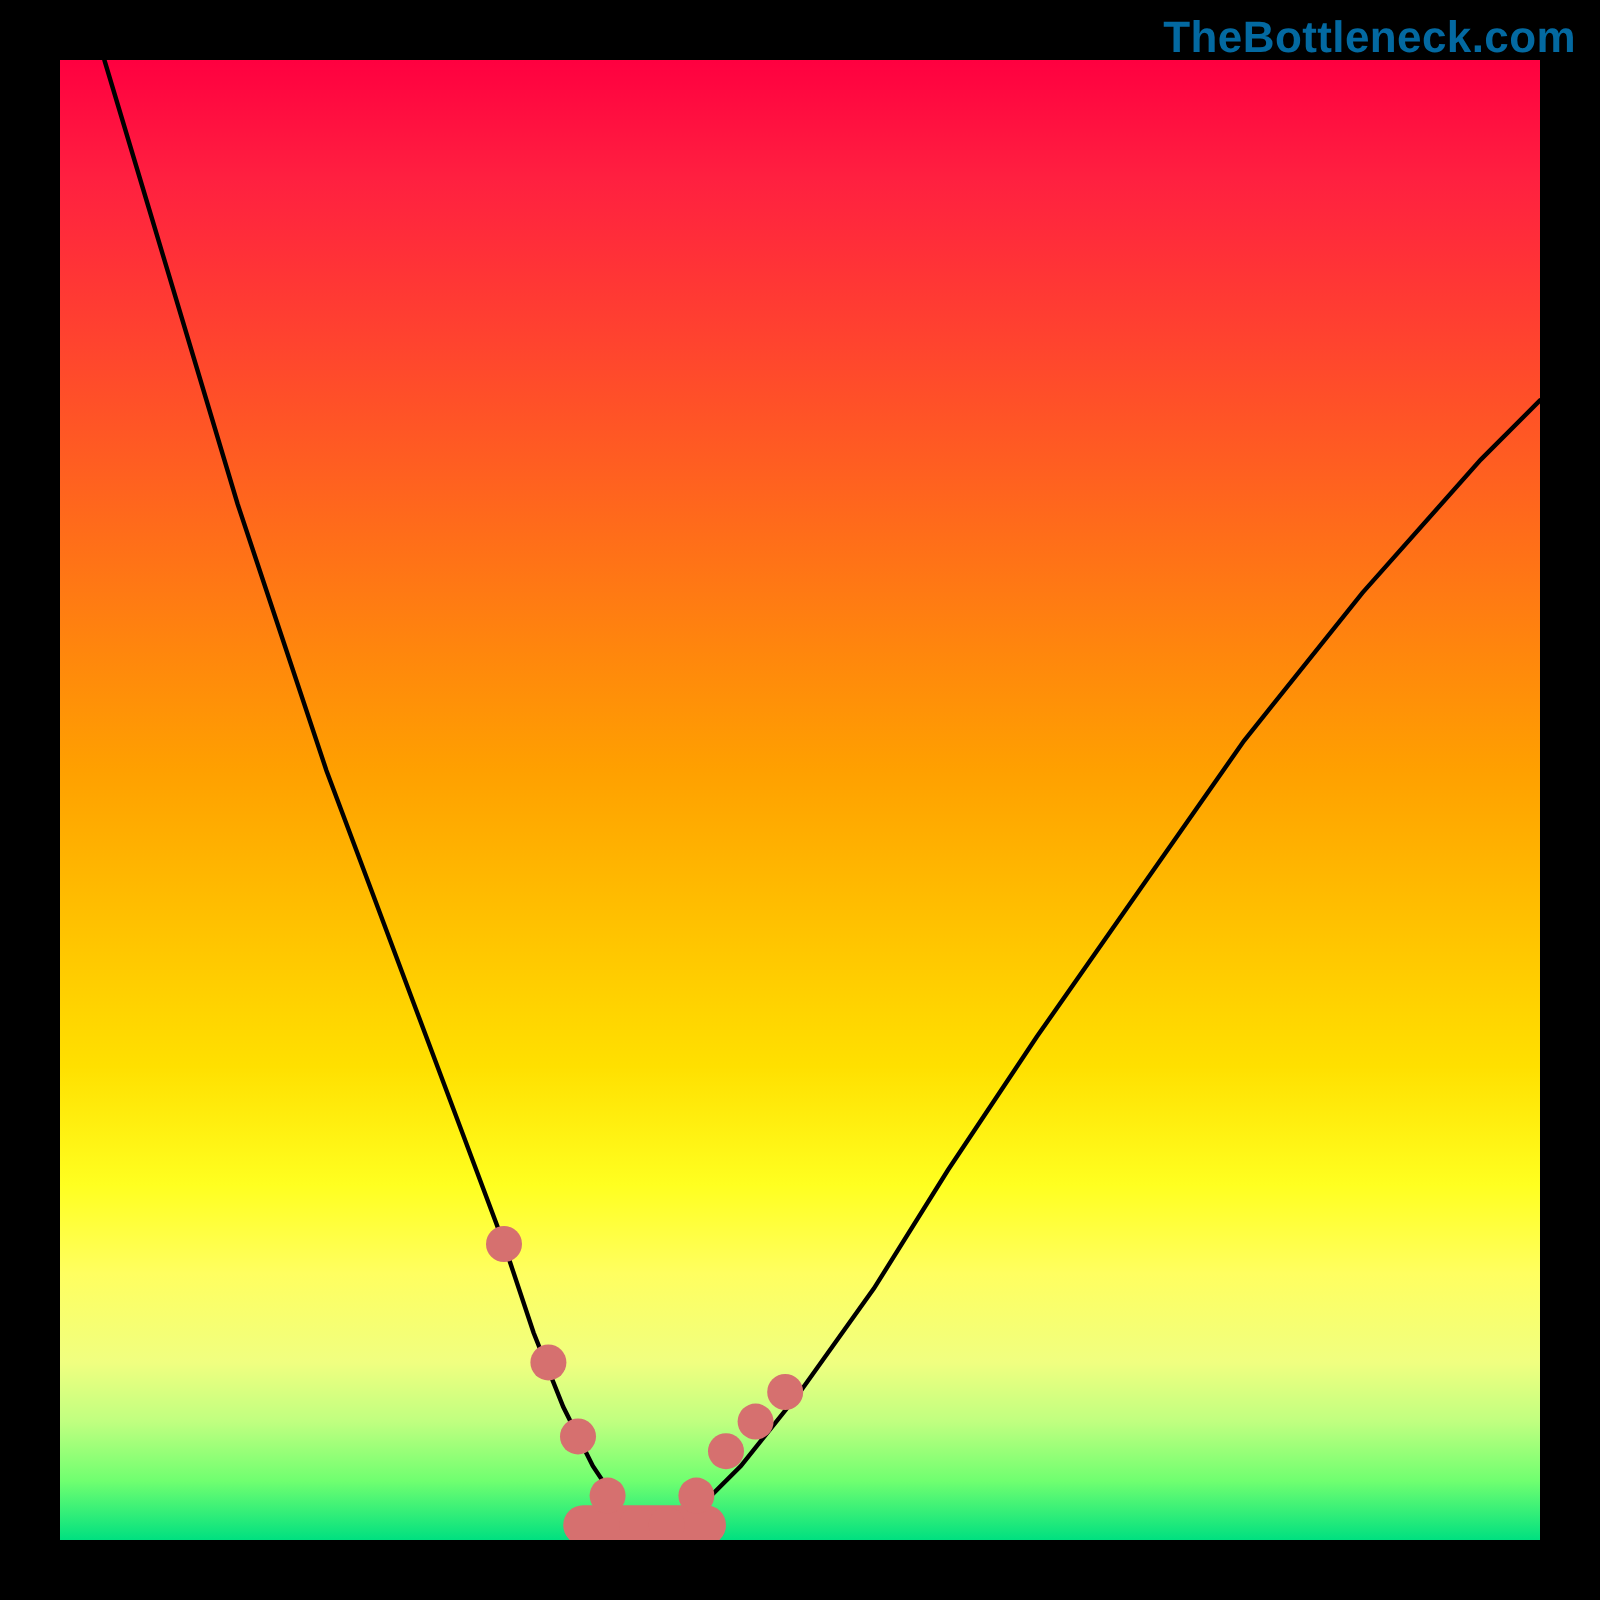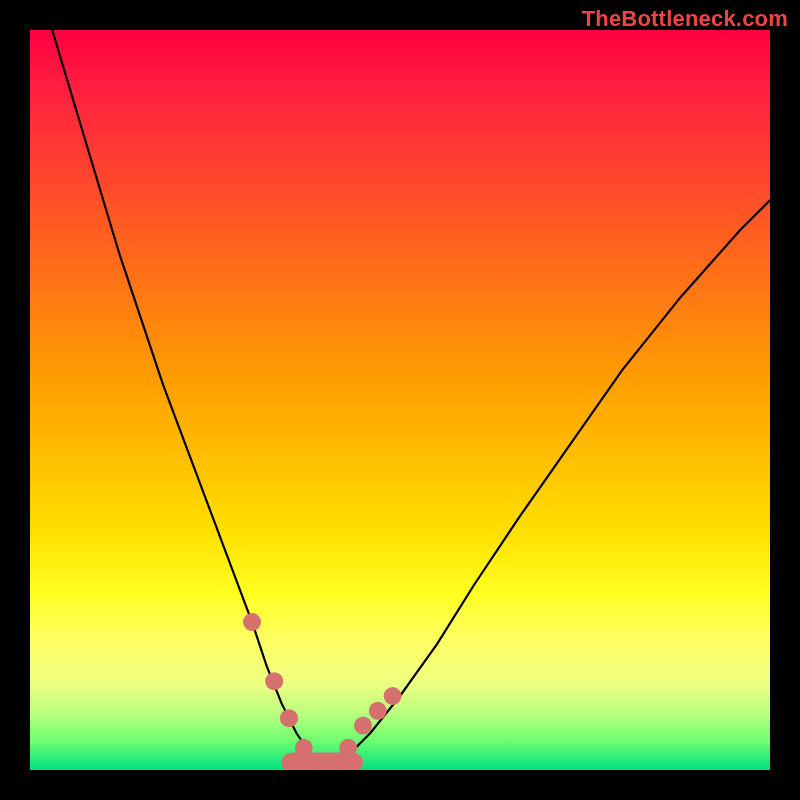--- a/index.html
+++ b/index.html
@@ -33,21 +33,21 @@
       #00e080 100%
     );
   }
   .watermark {
     position: absolute;
     top: 6px;
     right: 12px;
     font-family: Arial, Helvetica, sans-serif;
     font-size: 22px;
     font-weight: 600;
-    color: #ef4444;
+    color: #0369a1;
     letter-spacing: 0.2px;
     user-select: none;
   }
   svg.curve {
     position: absolute;
     left: 0; top: 0;
     width: 740px;
     height: 740px;
   }
   .curve path.main {

